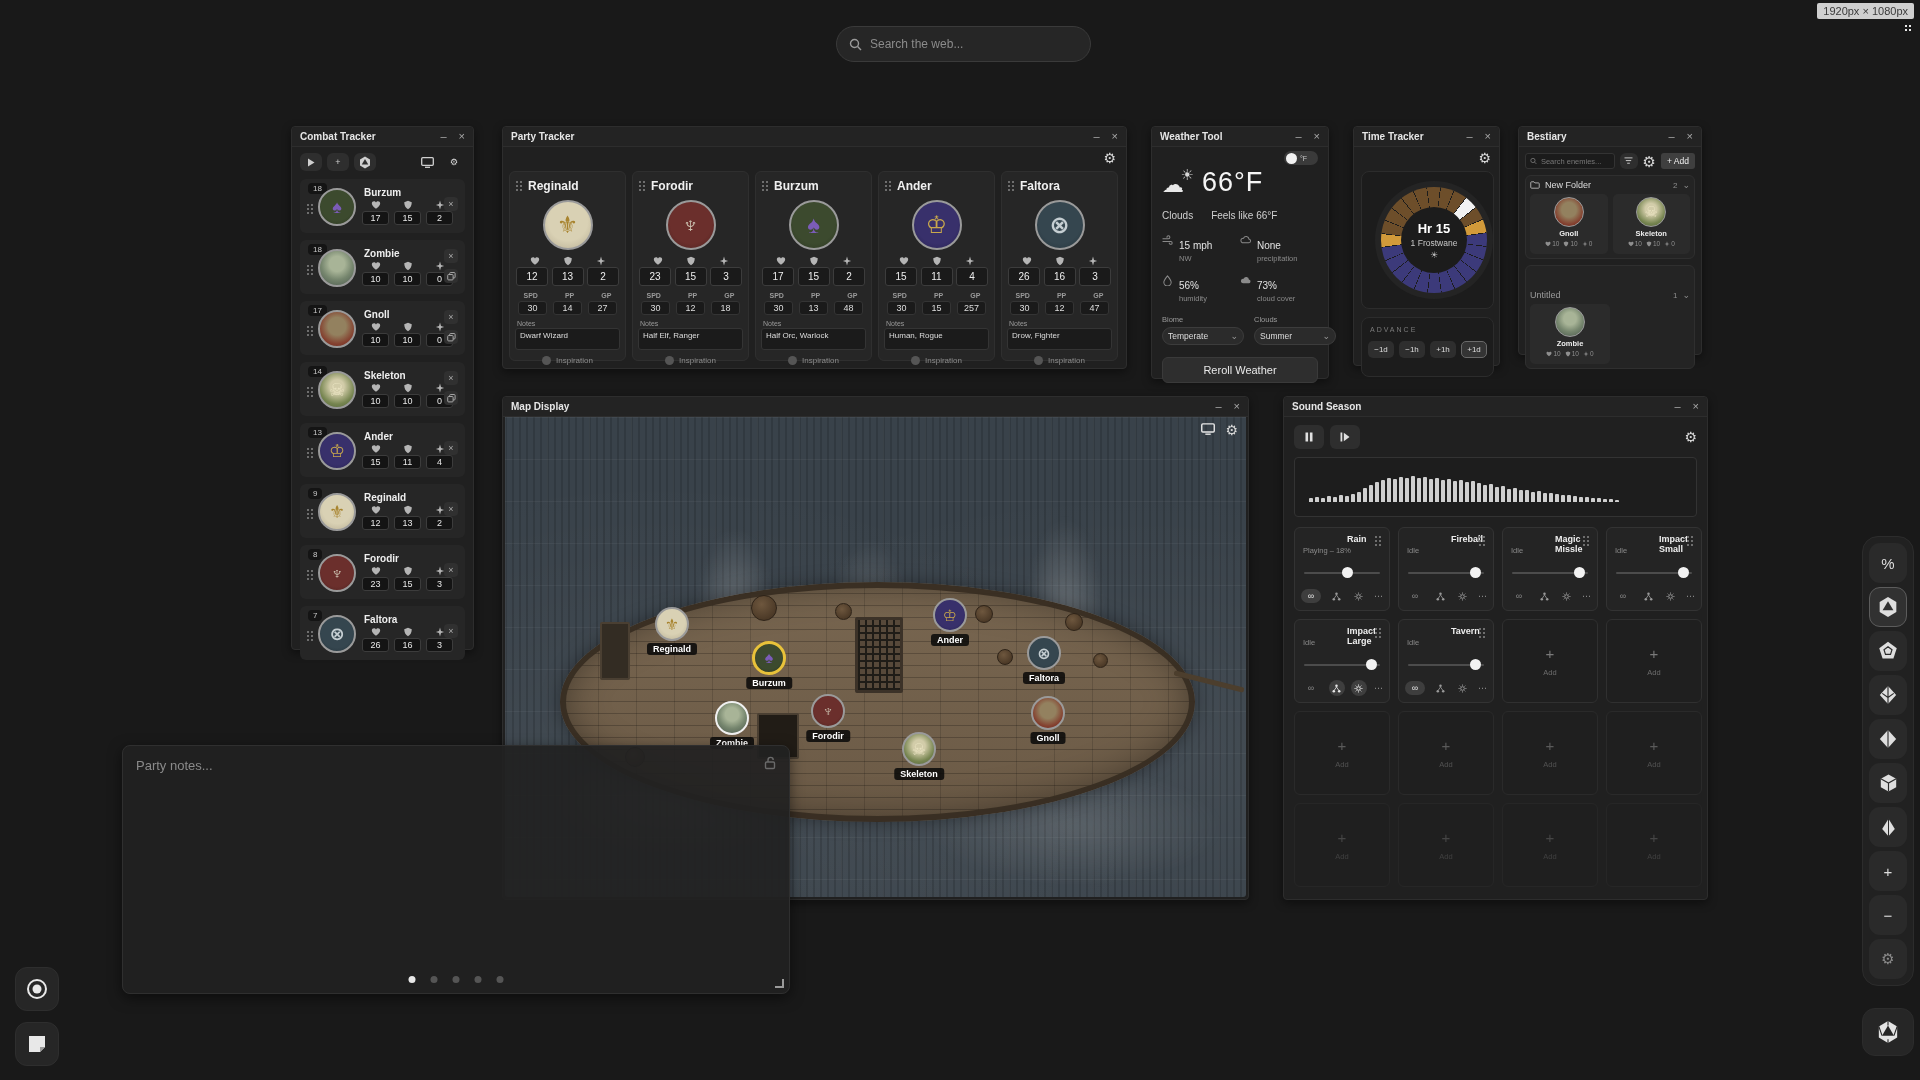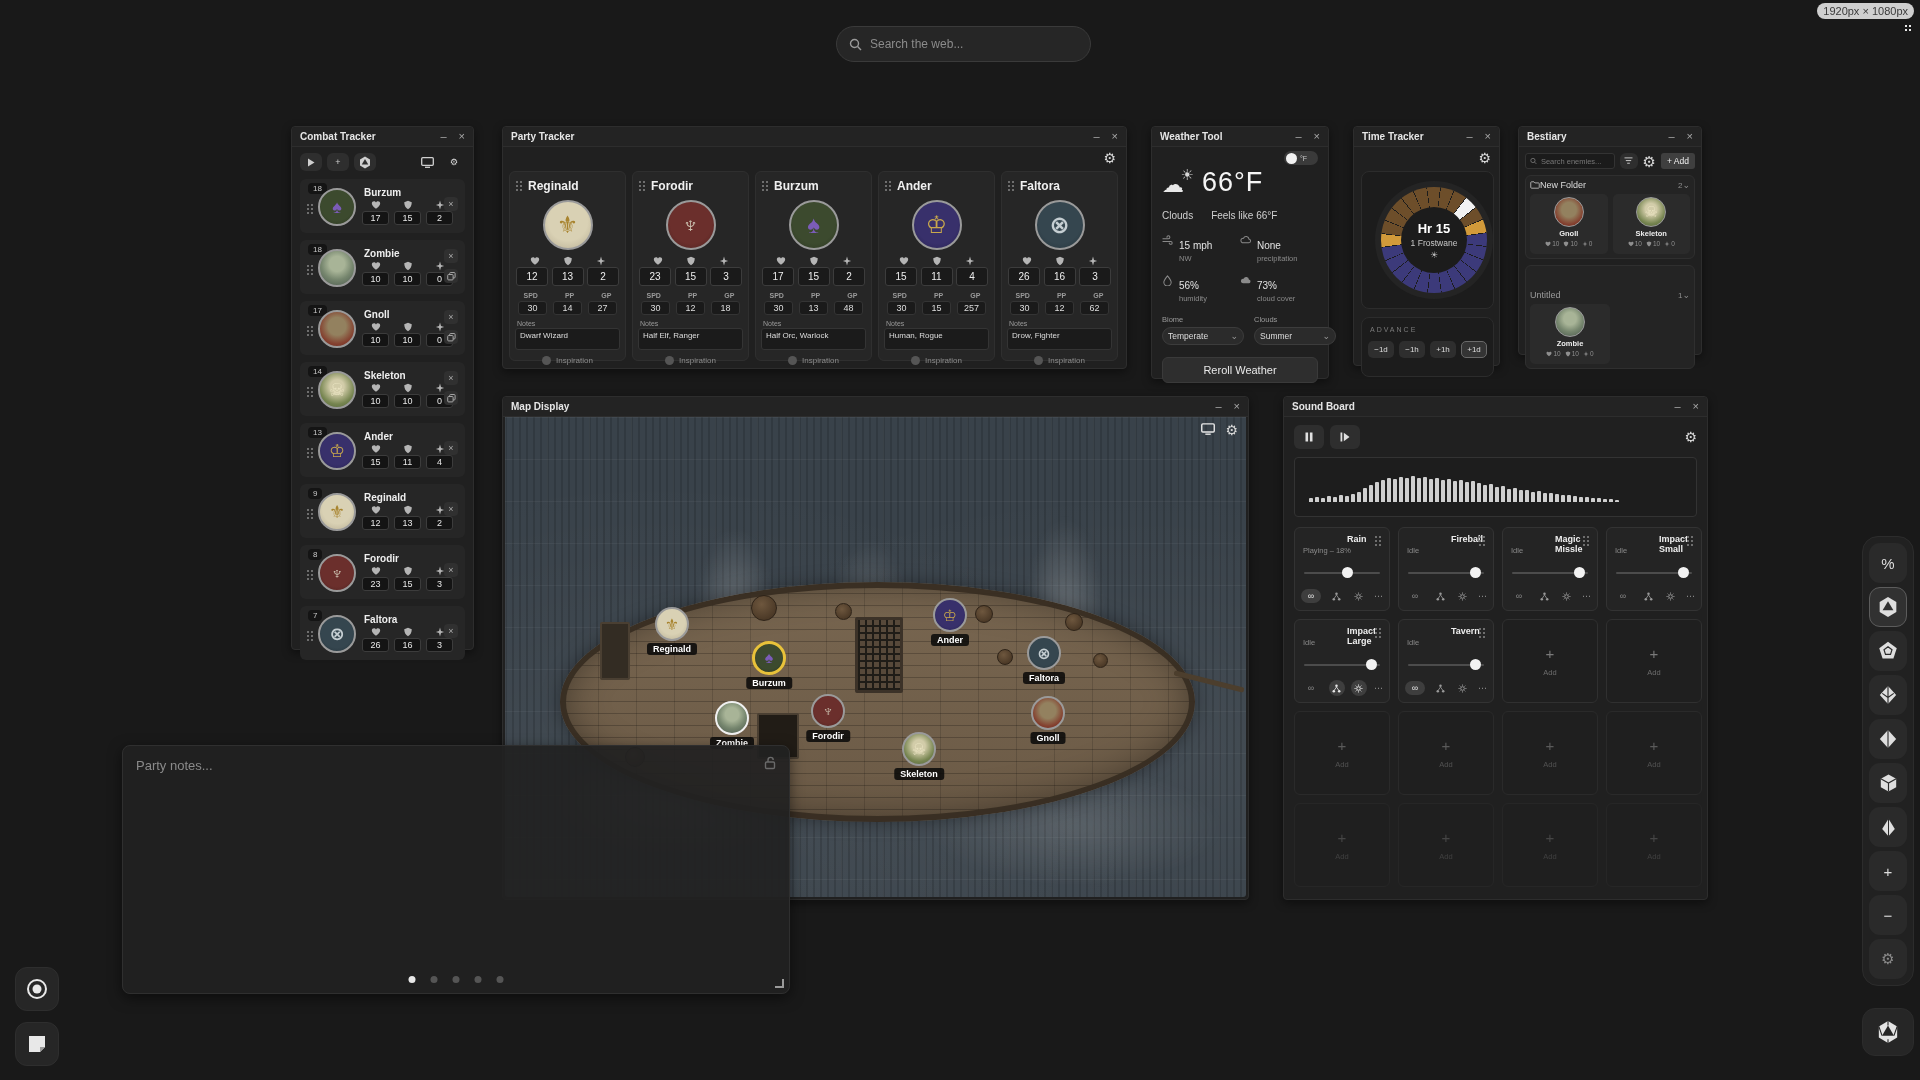--- a/index.html
+++ b/index.html
@@ -32,21 +32,21 @@
   .av-zombie{background:radial-gradient(circle at 50% 38%,#a8b497 0 28%,#76866e 58%,#49574c 100%);color:#39463c;}
   .av-gnoll{background:radial-gradient(circle at 50% 42%,#93815f 0 34%,#84402f 68%,#6d2a21 100%);color:#2e2119;}
   .av-skeleton{background:radial-gradient(circle at 50% 40%,#d2cca9 0 26%,#75844f 66%,#53633d 100%);color:#e8e2c0;}
 
   
   .searchbar{position:absolute;left:836px;top:26px;width:255px;height:36px;border-radius:18px;
              background:#262626;border:1px solid #3a3a3a;display:flex;align-items:center;padding:0 12px;gap:8px;}
   .searchbar input{background:transparent;border:none;outline:none;color:#cfcfcf;font-size:12px;width:100%;}
   .searchbar input::placeholder{color:#8b8b8b;}
   .sizebadge{position:absolute;right:6px;top:3px;background:#cfcfcf;color:#3a3a3a;font-size:11px;
-             padding:2px 6px;border-radius:8px;}
+             padding:2px 6px;border-radius:2px;}
   .cornerdots{position:absolute;right:8px;top:24px;background-image:radial-gradient(#e8e8e8 1px,transparent 1.3px);
              background-size:4px 4px;width:8px;height:8px;}
 
   
   #combat{left:291px;top:126px;width:183px;height:524px;}
   .ct-toolbar{display:flex;align-items:center;padding:6px 8px;gap:5px;}
   .ct-toolbar .iconbtn{width:22px;height:18px;font-size:9px;}
   .ct-sp{flex:1;}
   .ct-list{padding:2px 8px;display:flex;flex-direction:column;gap:7px;}
   .ct-row{position:relative;background:#262626;border-radius:6px;height:54px;}
@@ -145,21 +145,21 @@
   #bestiary{left:1518px;top:126px;width:184px;height:229px;}
   .bs-toolbar{display:flex;align-items:flex-end;gap:5px;padding:6px 6px 4px 6px;}
   .bs-search{flex:1;height:16px;background:#1b1b1b;border:1px solid #333;border-radius:3px;
              display:flex;align-items:center;gap:4px;padding:0 4px;}
   .bs-search input{width:100%;background:transparent;border:none;outline:none;font-size:7.5px;color:#bbb;}
   .bs-search input::placeholder{color:#777;}
   .bs-filter{width:18px;height:16px;font-size:8px;}
   .bs-add{height:16px;padding:0 6px;background:#3f3f3f;border-radius:3px;font-size:8.5px;color:#f0f0f0;
           display:flex;align-items:center;cursor:pointer;}
   .bs-folder{margin:2px 6px 6px 6px;background:#242424;border:1px solid #2f2f2f;border-radius:6px;padding:4px;}
-  .bs-fhead{display:flex;align-items:center;font-size:9px;color:#ddd;}
+  .bs-fhead{display:flex;align-items:center;gap:5px;font-size:9px;color:#ddd;}
   .bs-fhead .cnt{margin-left:auto;font-size:8px;color:#8d8d8d;}
   .bs-fhead .chev{font-size:9px;color:#8d8d8d;}
   .bs-cards{display:flex;gap:5px;margin-top:4px;}
   .bs-card{width:80px;height:60px;background:#2b2b2b;border-radius:5px;position:relative;
            display:flex;flex-direction:column;align-items:center;padding-top:3px;}
   .bs-av{width:30px;height:30px;font-size:15px;border-width:1px;}
   .bs-cname{font-size:7.5px;font-weight:bold;color:#eee;margin-top:2px;}
   .bs-cstats{display:flex;gap:4px;align-items:center;margin-top:2px;font-size:6.5px;color:#8f8f8f;}
   .bs-cstats span{display:flex;align-items:center;gap:1px;}
   .bs-untitled .bs-fhead{color:#9a9a9a;margin-top:20px;}
@@ -783,21 +783,21 @@
             <span class="pt-box">3</span>
           </span>
           <span class="pt-lblrow">
             <span>SPD</span>
             <span>PP</span>
             <span>GP</span>
           </span>
           <span class="pt-vals2">
             <span class="pt-box2">30</span>
             <span class="pt-box2">12</span>
-            <span class="pt-box2">62</span>
+            <span class="pt-box2">47</span>
           </span>
           <span class="pt-noteslbl">Notes</span>
           <div class="pt-notes">Drow, Fighter</div>
           <span class="pt-insp">
             <i></i>
             <span>Inspiration</span>
           </span>
         </div>
       </div>
   </div>
@@ -1132,21 +1132,21 @@
             <i style="font-style:normal"></i>
           </span>
           <span class="toklabel">Gnoll</span>
         </div>
       </div>
   </div>
 </section>
 
 <section class="panel" id="sound">
   <header class="phead">
-    <span class="ptitle">Sound Board</span>
+    <span class="ptitle">Sound Season</span>
     <span class="wctl">
       <span>–</span>
       <span>×</span>
     </span>
   </header>
   <div class="pbody">
     <div class="sb-controls">
       <span class="iconbtn">
         <svg width="8" height="10" viewBox="0 0 8 10">
             <rect x="0.5" y="0.5" width="2.6" height="9" fill="#e0e0e0"></rect>

